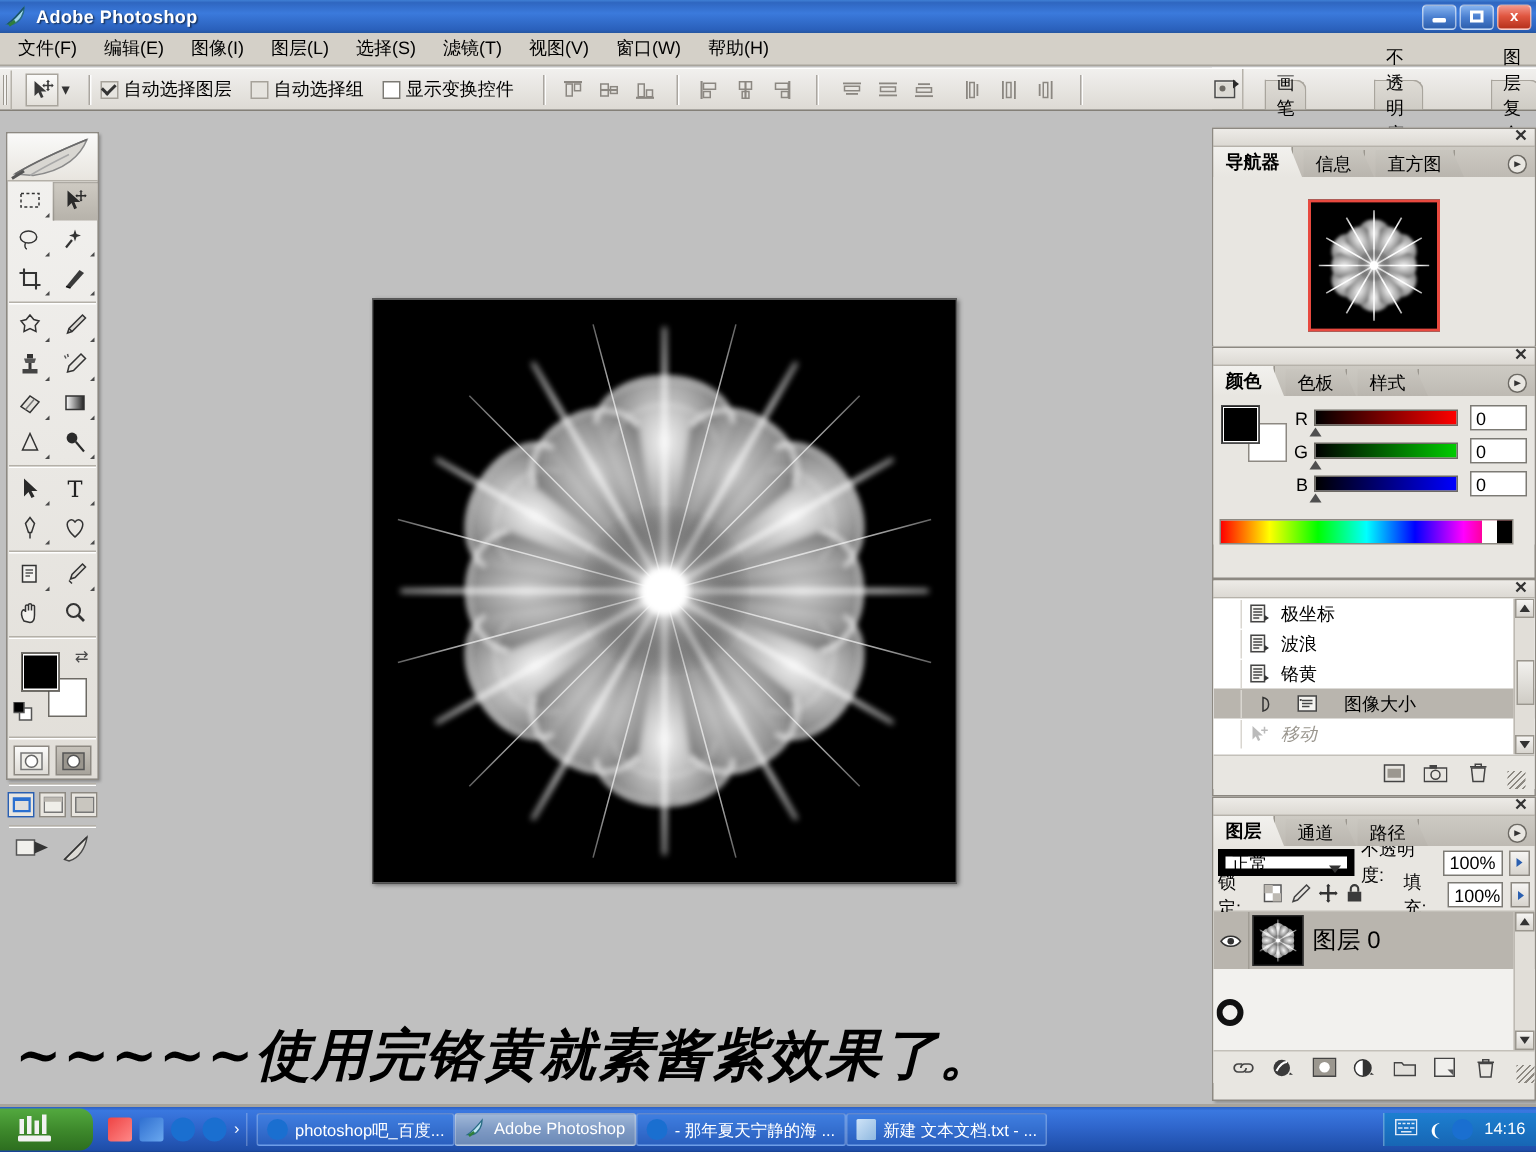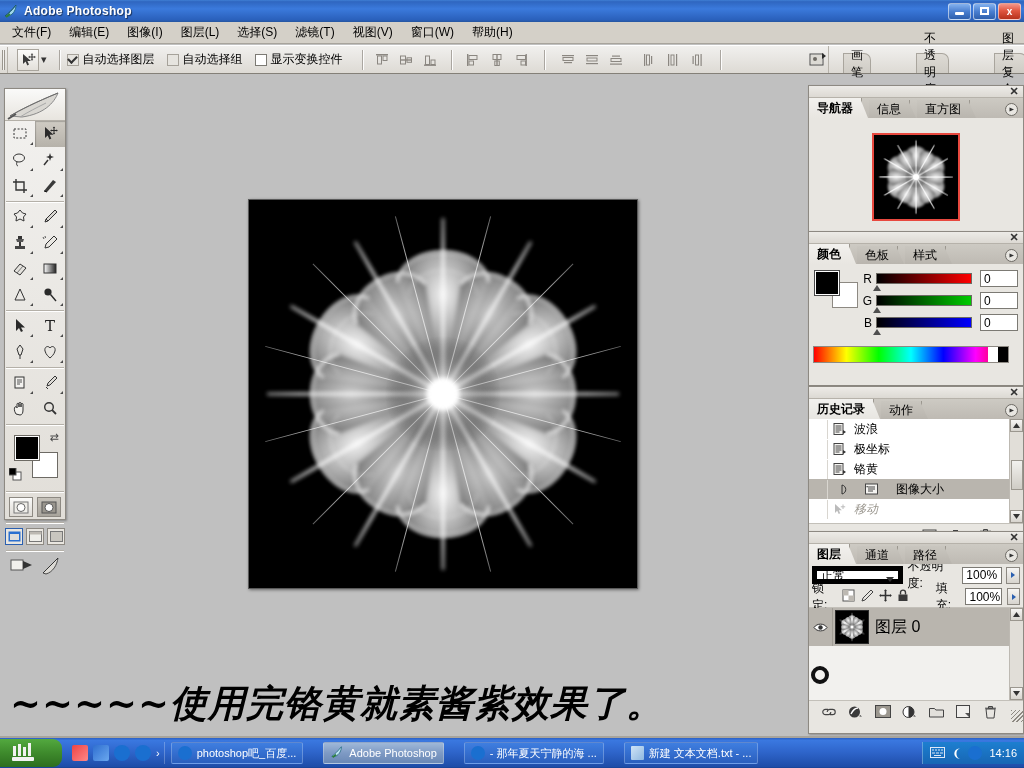--- a/index.html
+++ b/index.html
@@ -293,21 +293,21 @@
     display:flex; align-items:center;
   }
   #startbtn{
     width:62px; height:28px; margin-right:6px;
     background: linear-gradient(to bottom,#53a93f,#3e8a2c 50%,#2d6e1f);
     border-radius: 0 9px 9px 0; display:flex;align-items:center;justify-content:center;
   }
   .qlaunch{ display:flex; align-items:center; gap:5px; padding:0 4px;
             border-right:1px solid rgba(255,255,255,.25); height:22px;}
   .ql-ico{ width:16px;height:16px; border-radius:2px; }
-  .tasks{ display:flex; align-items:flex-start; gap:20px; margin-left:6px; }
+  .tasks{ display:flex; align-items:flex-start; gap:0; margin-left:6px; }
   .task{
     height:22px; display:flex; align-items:center; gap:5px; padding:0 6px;
     background: linear-gradient(to bottom,#3f7ee0,#2a5fbe);
     border:1px solid rgba(255,255,255,.25); border-radius:2px;
     color:#fff; font-size:11px; max-width:160px; overflow:hidden; white-space:nowrap;
   }
   .task.active{ background: linear-gradient(to bottom,#9fb8d8,#7e9ac4 50%,#6b89b6);
                 color:#fff; }
   .tray{ margin-left:auto; display:flex; align-items:center; gap:7px;
          height:22px; padding:0 7px; border-left:1px solid rgba(255,255,255,.3);
@@ -988,53 +988,43 @@
         <span class="wh"></span>
         <span class="bk"></span>
       </div>
     </div>
   </div>
 
   <div class="panel" style="top:386px; height:145px;">
     <div class="panel-grip">
       <span class="panel-close">✕</span>
     </div>
-    <div class="panel-tabs">
-      <div class="ptab active">历史记录</div>
-      <div class="ptab" style="margin-left:8px;">动作</div>
-      <div class="ptab-menu">
-        <svg width="13" height="13" viewBox="0 0 13 13">
-            <circle cx="6.5" cy="6.5" r="6" fill="#e8e6e1" stroke="#6d6a64"></circle>
-            <path d="M4.5 4.5 L9 6.5 L4.5 8.5 Z" fill="#333"></path>
-          </svg>
-      </div>
-    </div>
     <div class="panel-body">
       <div id="hist-list">
         <div class="hist-row">
           <span class="hist-box"></span>
           <span class="hist-ico">
             <svg width="15" height="15" viewBox="0 0 15 15">
                 <rect x="2" y="1.5" width="9" height="11" fill="#f5f4f1" stroke="#444"></rect>
                 <path d="M3.5 4 h6 M3.5 6 h6 M3.5 8 h6 M3.5 10 h4" stroke="#444"></path>
                 <path d="M11 8 l3 2 -3 2 Z" fill="#333"></path>
               </svg>
           </span>
-          <span class="hist-label">波浪</span>
+          <span class="hist-label">极坐标</span>
         </div>
         <div class="hist-row">
           <span class="hist-box"></span>
           <span class="hist-ico">
             <svg width="15" height="15" viewBox="0 0 15 15">
                 <rect x="2" y="1.5" width="9" height="11" fill="#f5f4f1" stroke="#444"></rect>
                 <path d="M3.5 4 h6 M3.5 6 h6 M3.5 8 h6 M3.5 10 h4" stroke="#444"></path>
                 <path d="M11 8 l3 2 -3 2 Z" fill="#333"></path>
               </svg>
           </span>
-          <span class="hist-label">极坐标</span>
+          <span class="hist-label">波浪</span>
         </div>
         <div class="hist-row">
           <span class="hist-box"></span>
           <span class="hist-ico">
             <svg width="15" height="15" viewBox="0 0 15 15">
                 <rect x="2" y="1.5" width="9" height="11" fill="#f5f4f1" stroke="#444"></rect>
                 <path d="M3.5 4 h6 M3.5 6 h6 M3.5 8 h6 M3.5 10 h4" stroke="#444"></path>
                 <path d="M11 8 l3 2 -3 2 Z" fill="#333"></path>
               </svg>
           </span>

